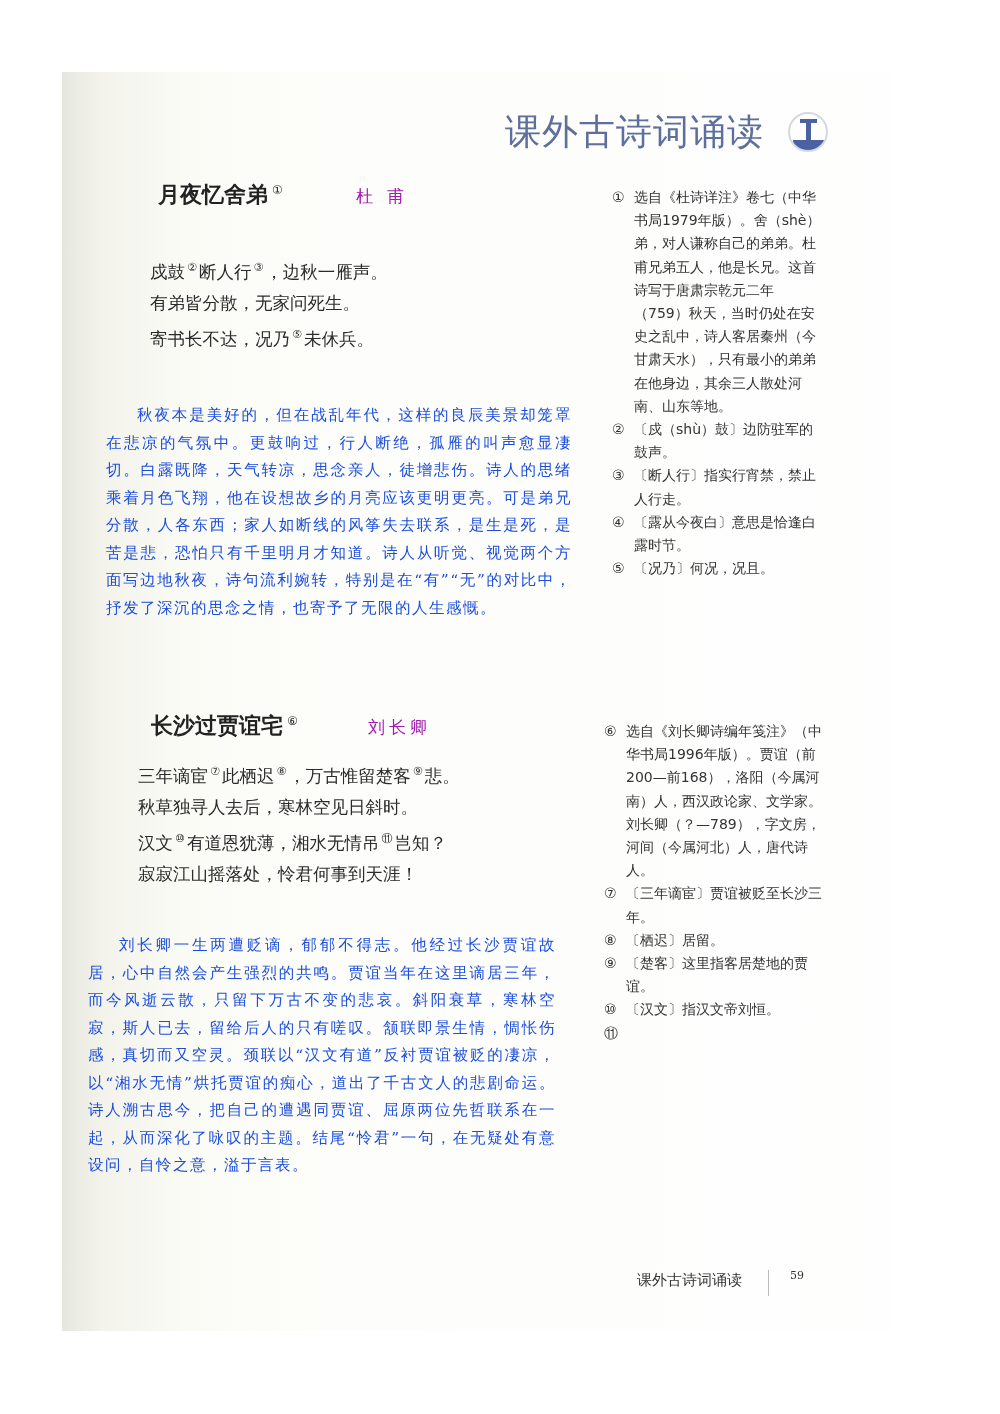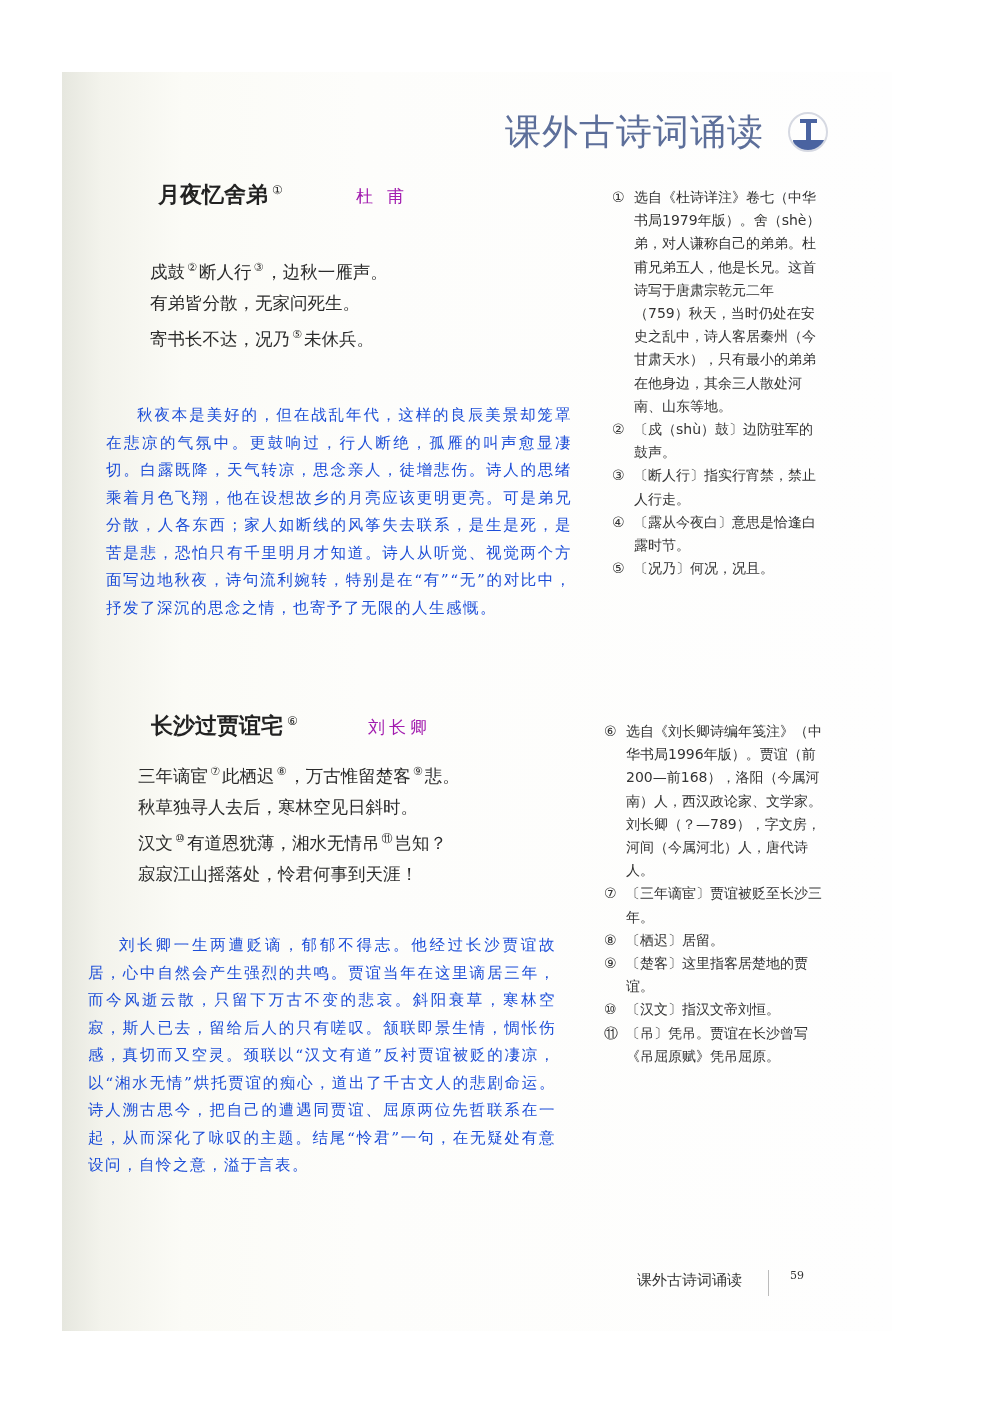--- a/index.html
+++ b/index.html
@@ -125,19 +125,18 @@
   <div class="note">
       <span class="num">⑨</span>
       <span class="txt">〔楚客〕这里指客居楚地的贾谊。</span>
     </div>
   <div class="note">
       <span class="num">⑩</span>
       <span class="txt">〔汉文〕指汉文帝刘恒。</span>
     </div>
   <div class="note">
       <span class="num">⑪</span>
-      <span class="txt">〔吊〕凭吊。贾谊在长沙曾写《吊屈原赋》凭吊屈原。</span>
     </div>
 </div>
 
 <div class="abs footer-label">课外古诗词诵读</div>
 <div class="abs footer-sep"></div>
 <div class="abs footer-page">59</div>
 
 </body></html>

